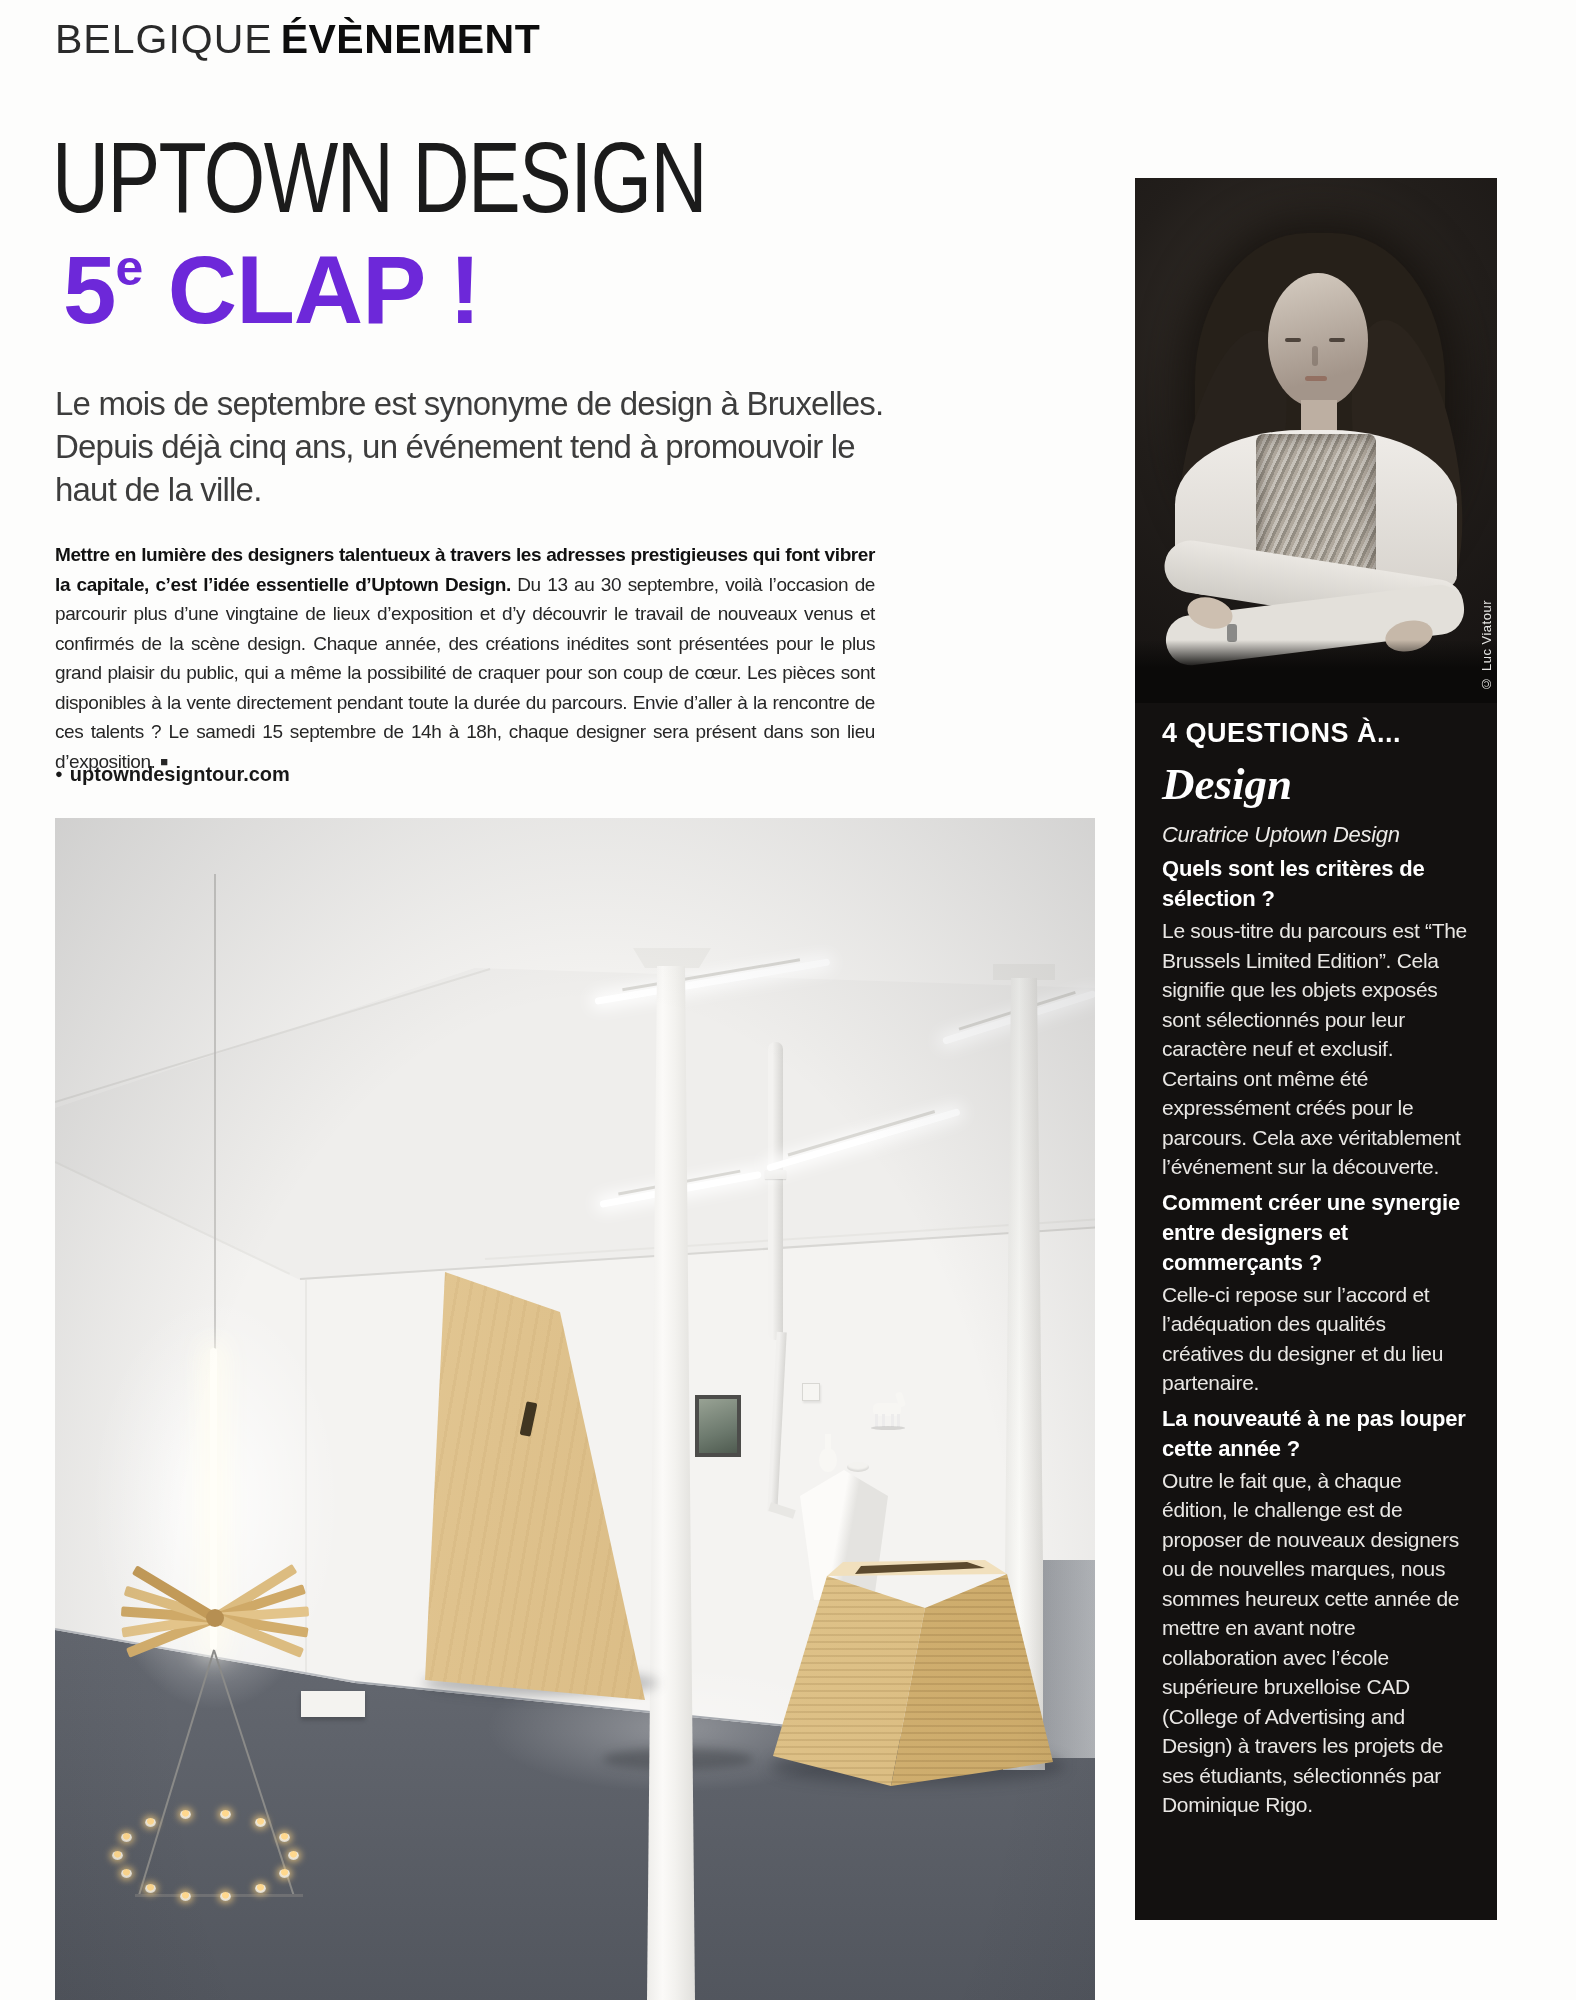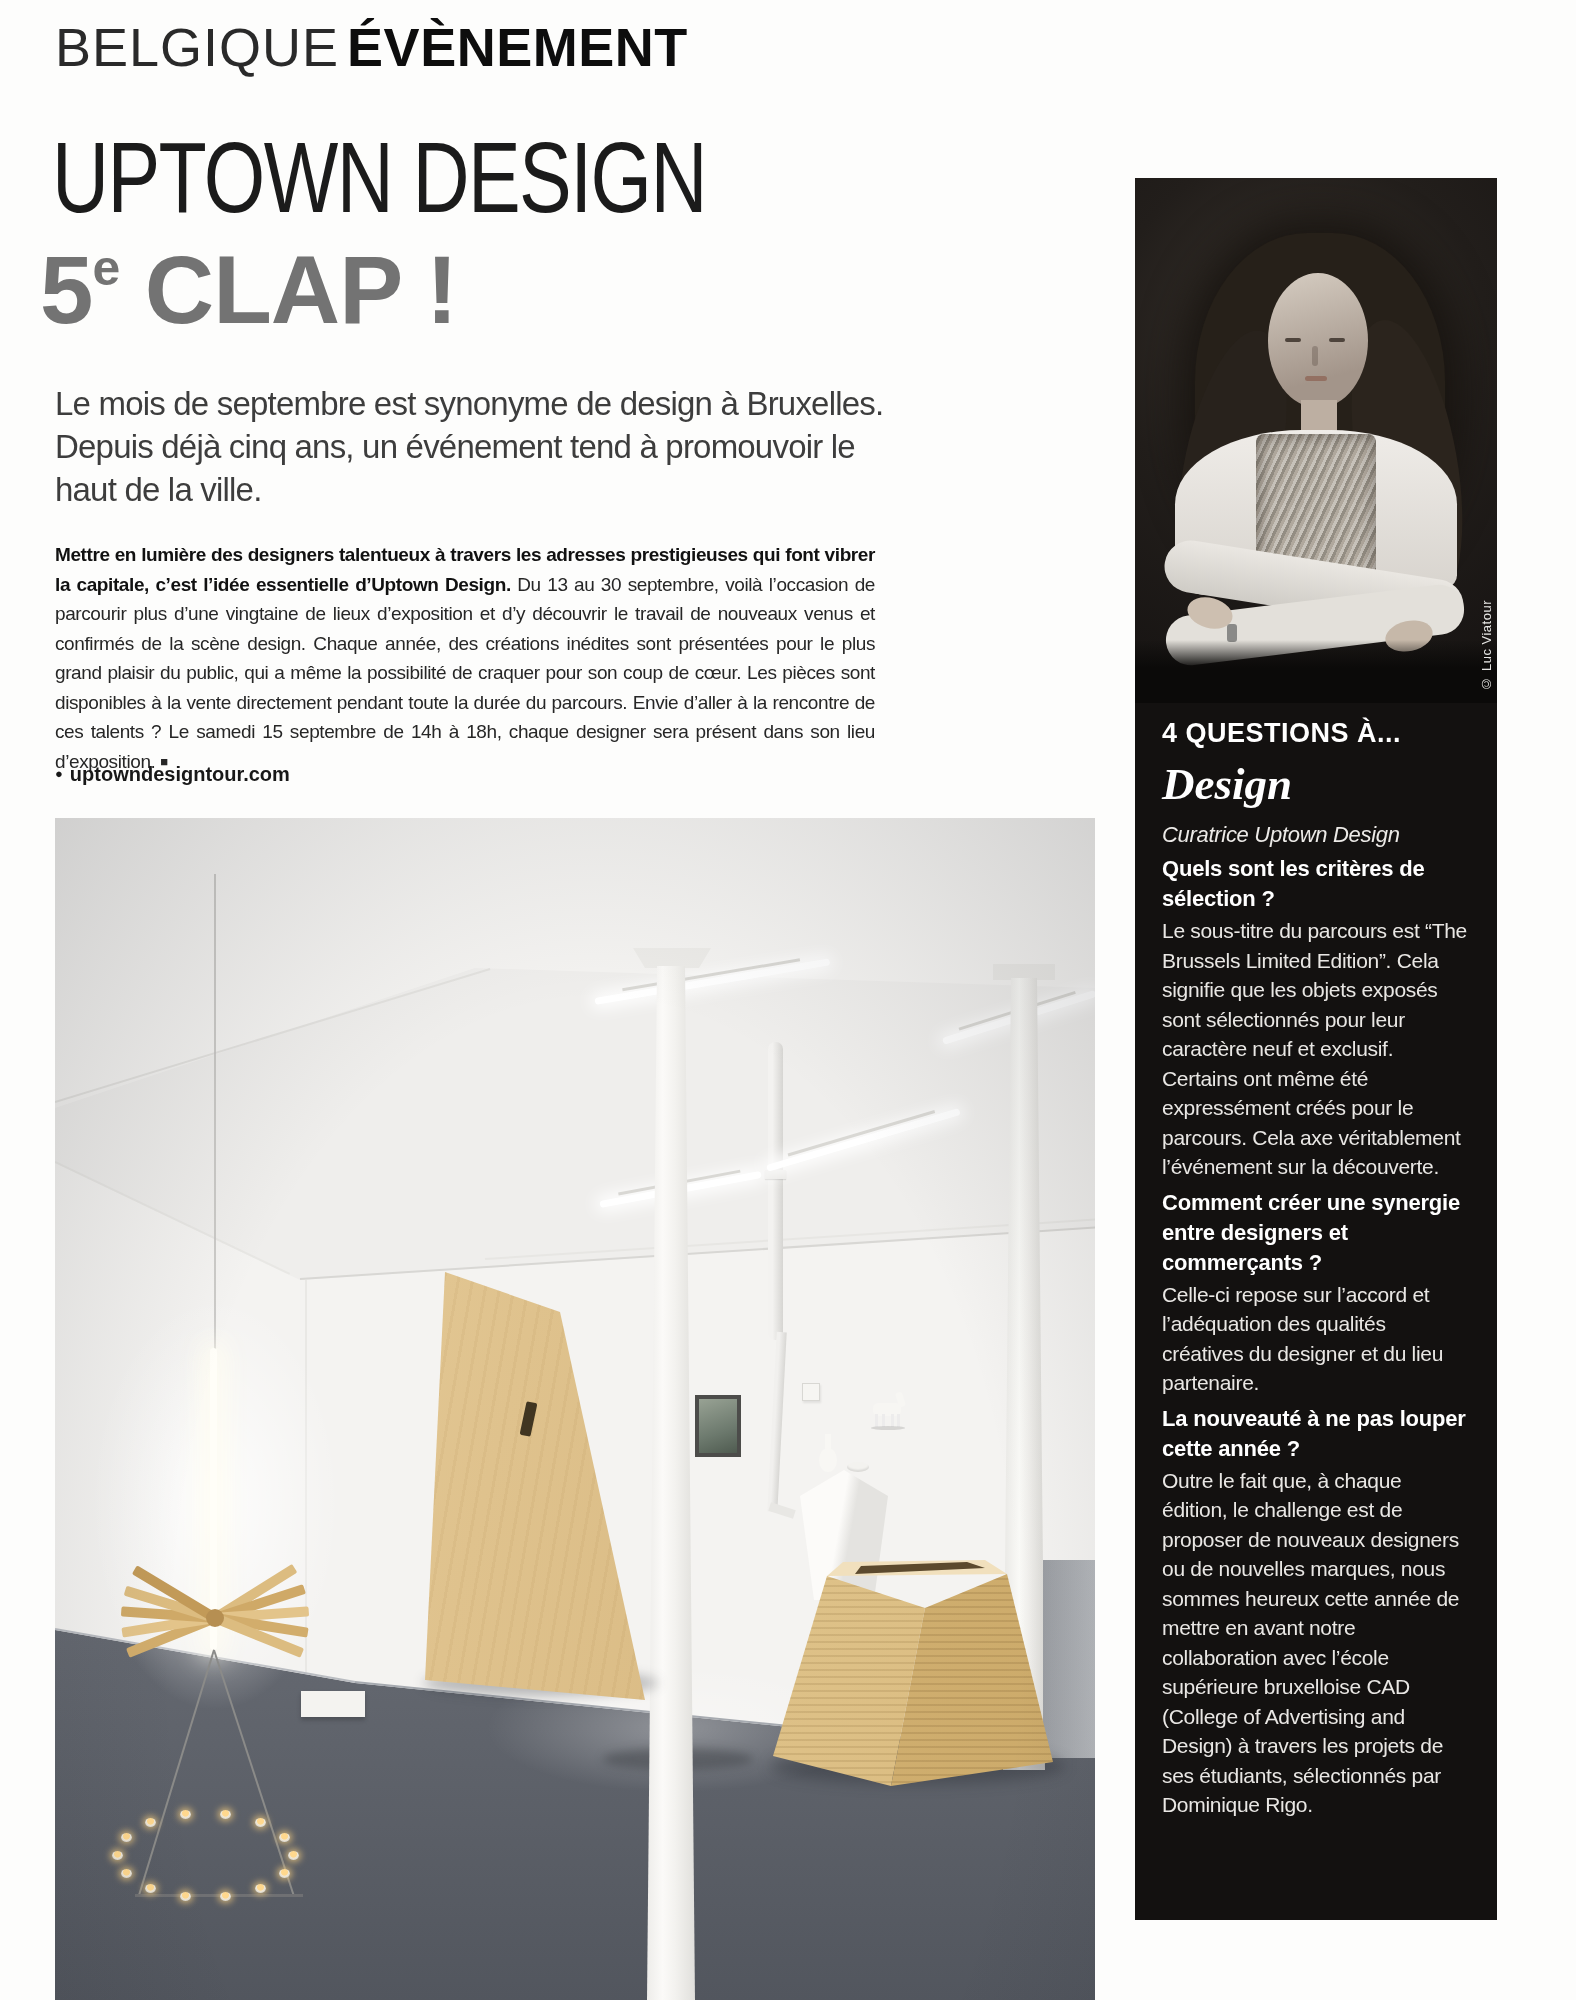--- a/index.html
+++ b/index.html
@@ -1,26 +1,26 @@
 <!DOCTYPE html>
 <html><head>
 <meta charset="utf-8">
 <style>
   html,body{margin:0;padding:0;}
   body{width:1576px;height:2000px;position:relative;background:#fdfdfc;
        font-family:"Liberation Sans",sans-serif;color:#1c1c1c;overflow:hidden;}
   .abs{position:absolute;}
   
-  .kicker{left:55px;top:16px;font-size:54px;letter-spacing:0;}
+  .kicker{left:55px;top:16px;font-size:41px;letter-spacing:0;}
   .kicker .lt{font-weight:400;color:#2a2a2a;letter-spacing:1px;}
   .kicker .bd{font-weight:700;color:#0d0d0d;margin-left:8px;letter-spacing:0.5px;}
   
   .hl1{left:52px;top:126px;font-size:100px;line-height:102px;font-weight:400;color:#1b1b1b;
        letter-spacing:-2px;transform:scaleX(.79);transform-origin:left top;white-space:nowrap;}
-  .hl2{left:40px;top:218px;font-size:96px;line-height:100px;font-weight:700;color:#737373;
+  .hl2{left:63px;top:218px;font-size:96px;line-height:100px;font-weight:700;color:#6d28d9;
        letter-spacing:-1px;white-space:nowrap;}
   .hl2 sup{font-size:52%;vertical-align:38%;}
   
   .standfirst{left:55px;top:382px;width:848px;font-size:33px;line-height:43px;color:#3d3d3d;letter-spacing:-0.8px;}
   .bodytext{left:55px;top:540px;width:820px;font-size:19px;line-height:29.5px;color:#262626;
             text-align:justify;letter-spacing:-0.4px;}
   .bodytext .lead{font-weight:700;color:#111;}
   .endmark{font-size:13px;vertical-align:8%;}
   .weblink{left:55px;top:763px;font-size:20px;font-weight:700;color:#181818;}
   .weblink .dot{font-size:13px;vertical-align:18%;margin-right:7px;}

